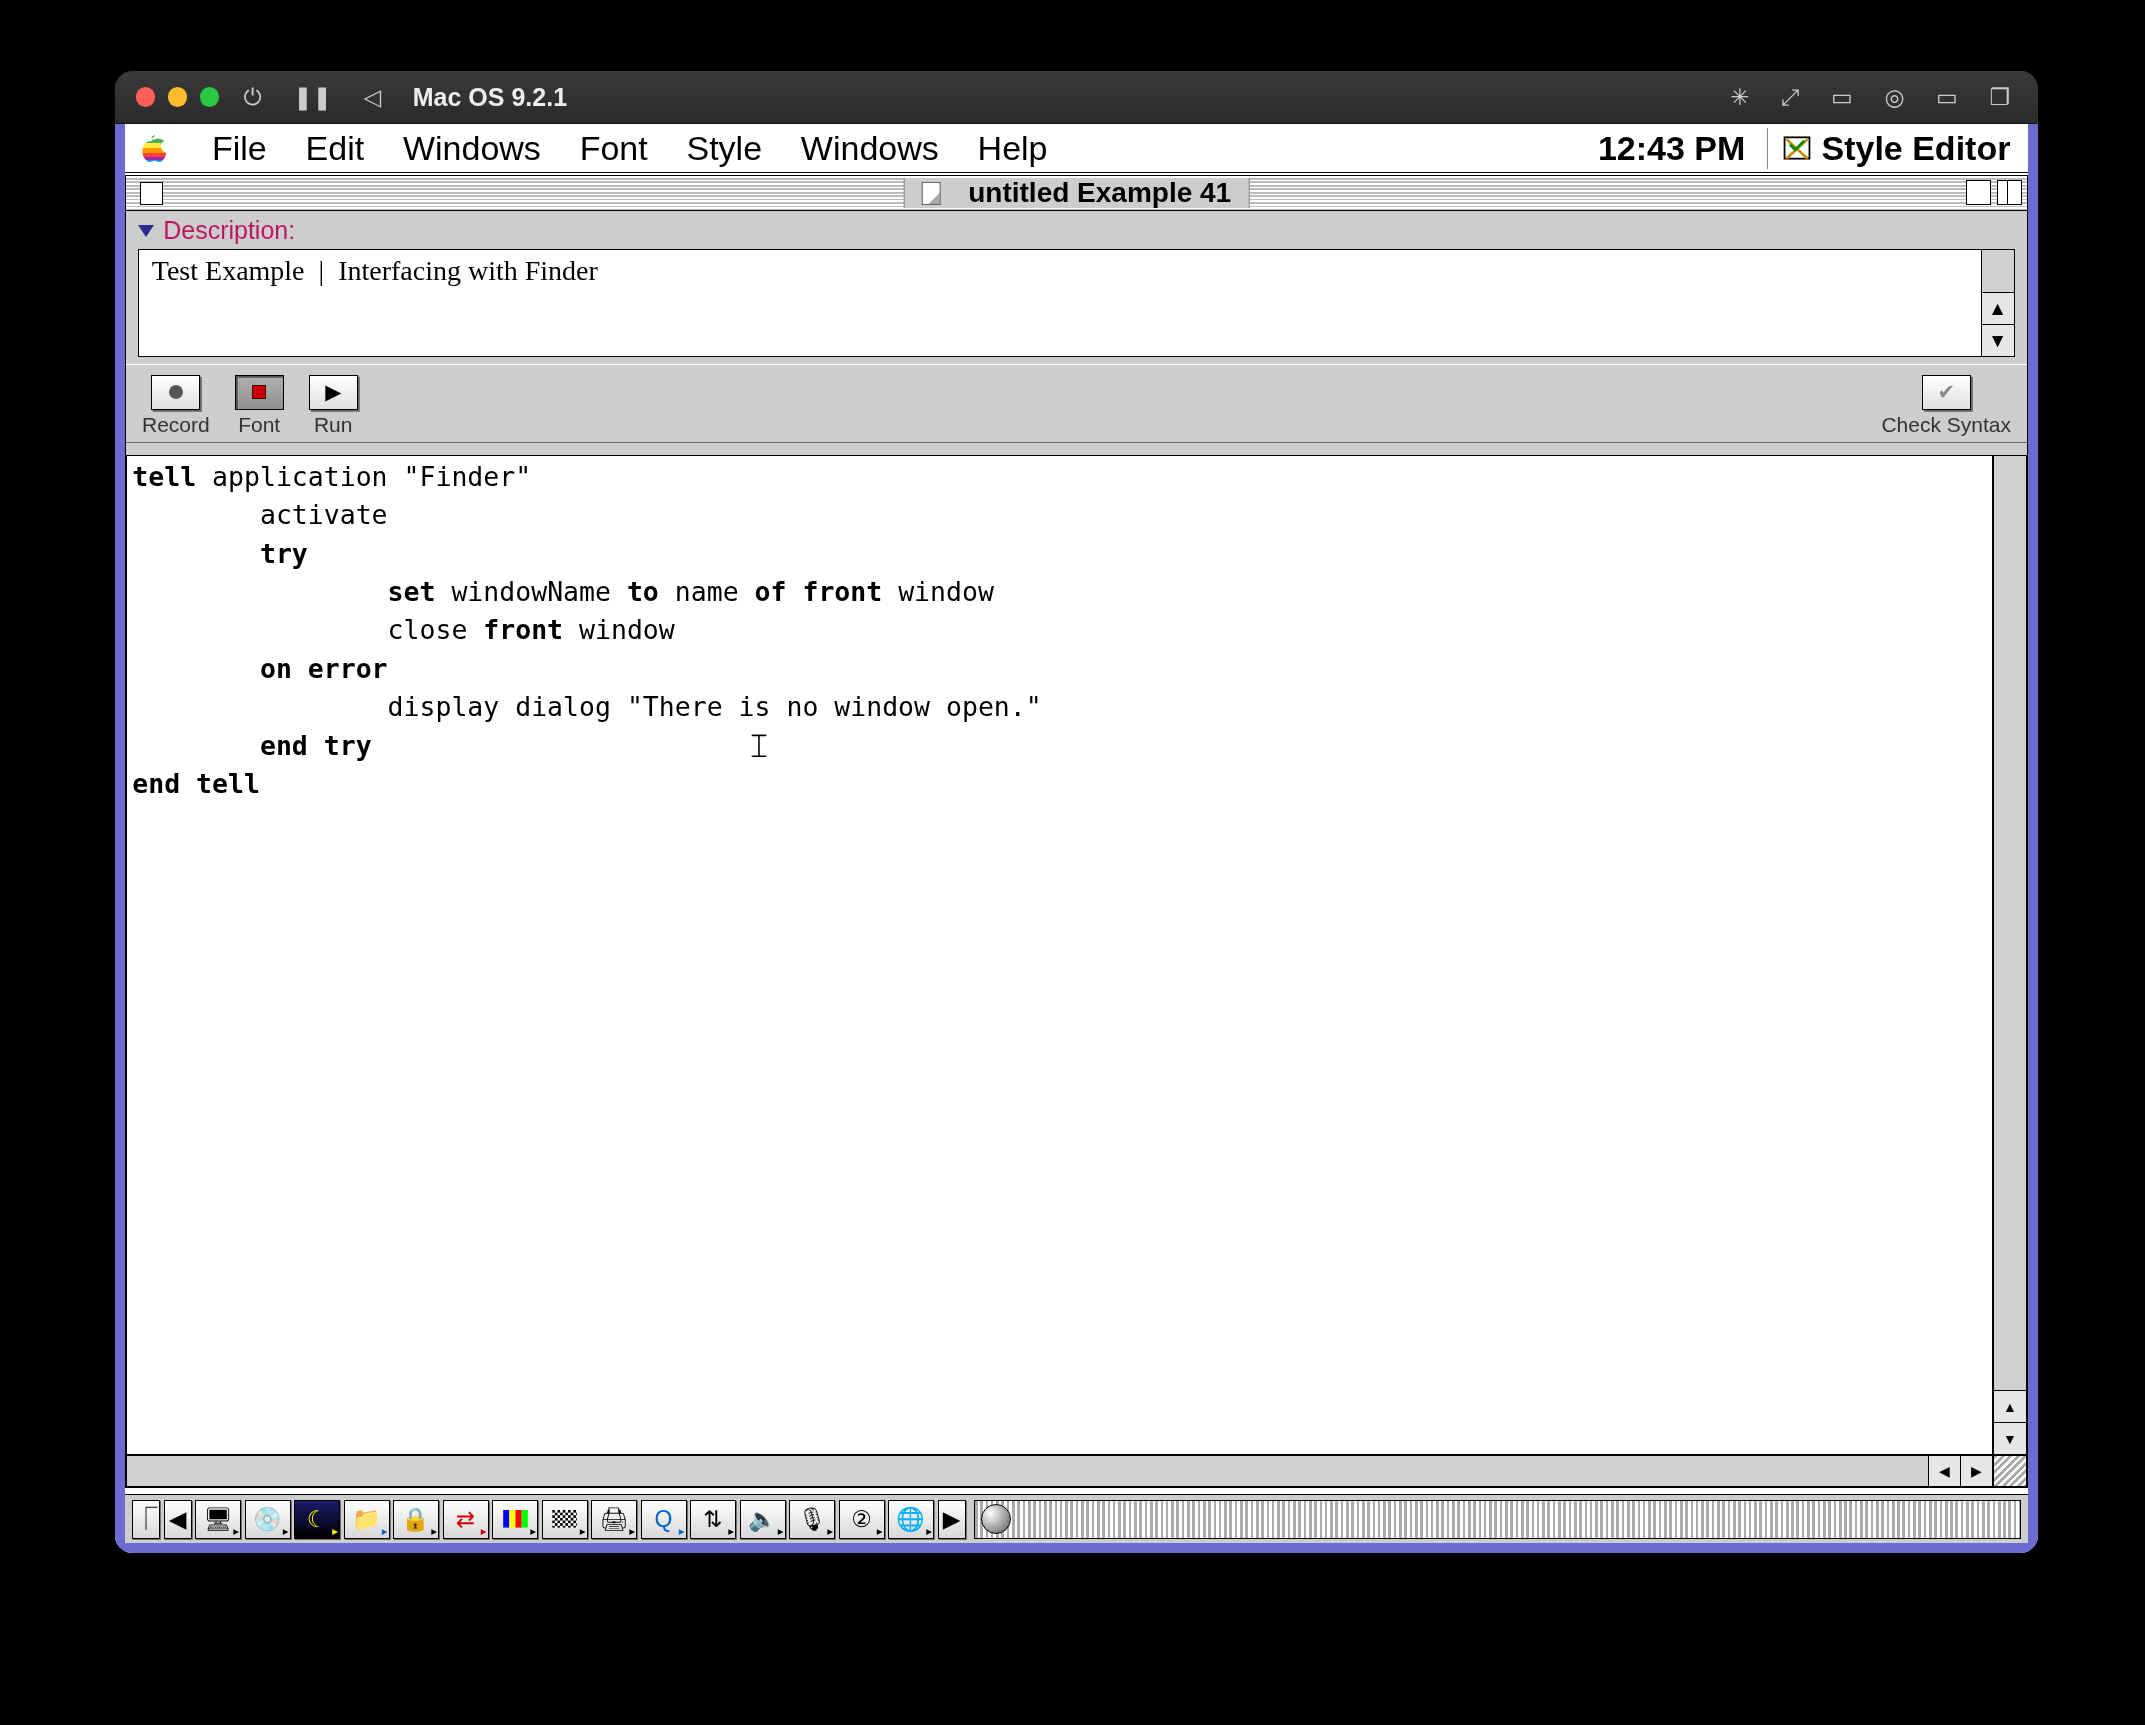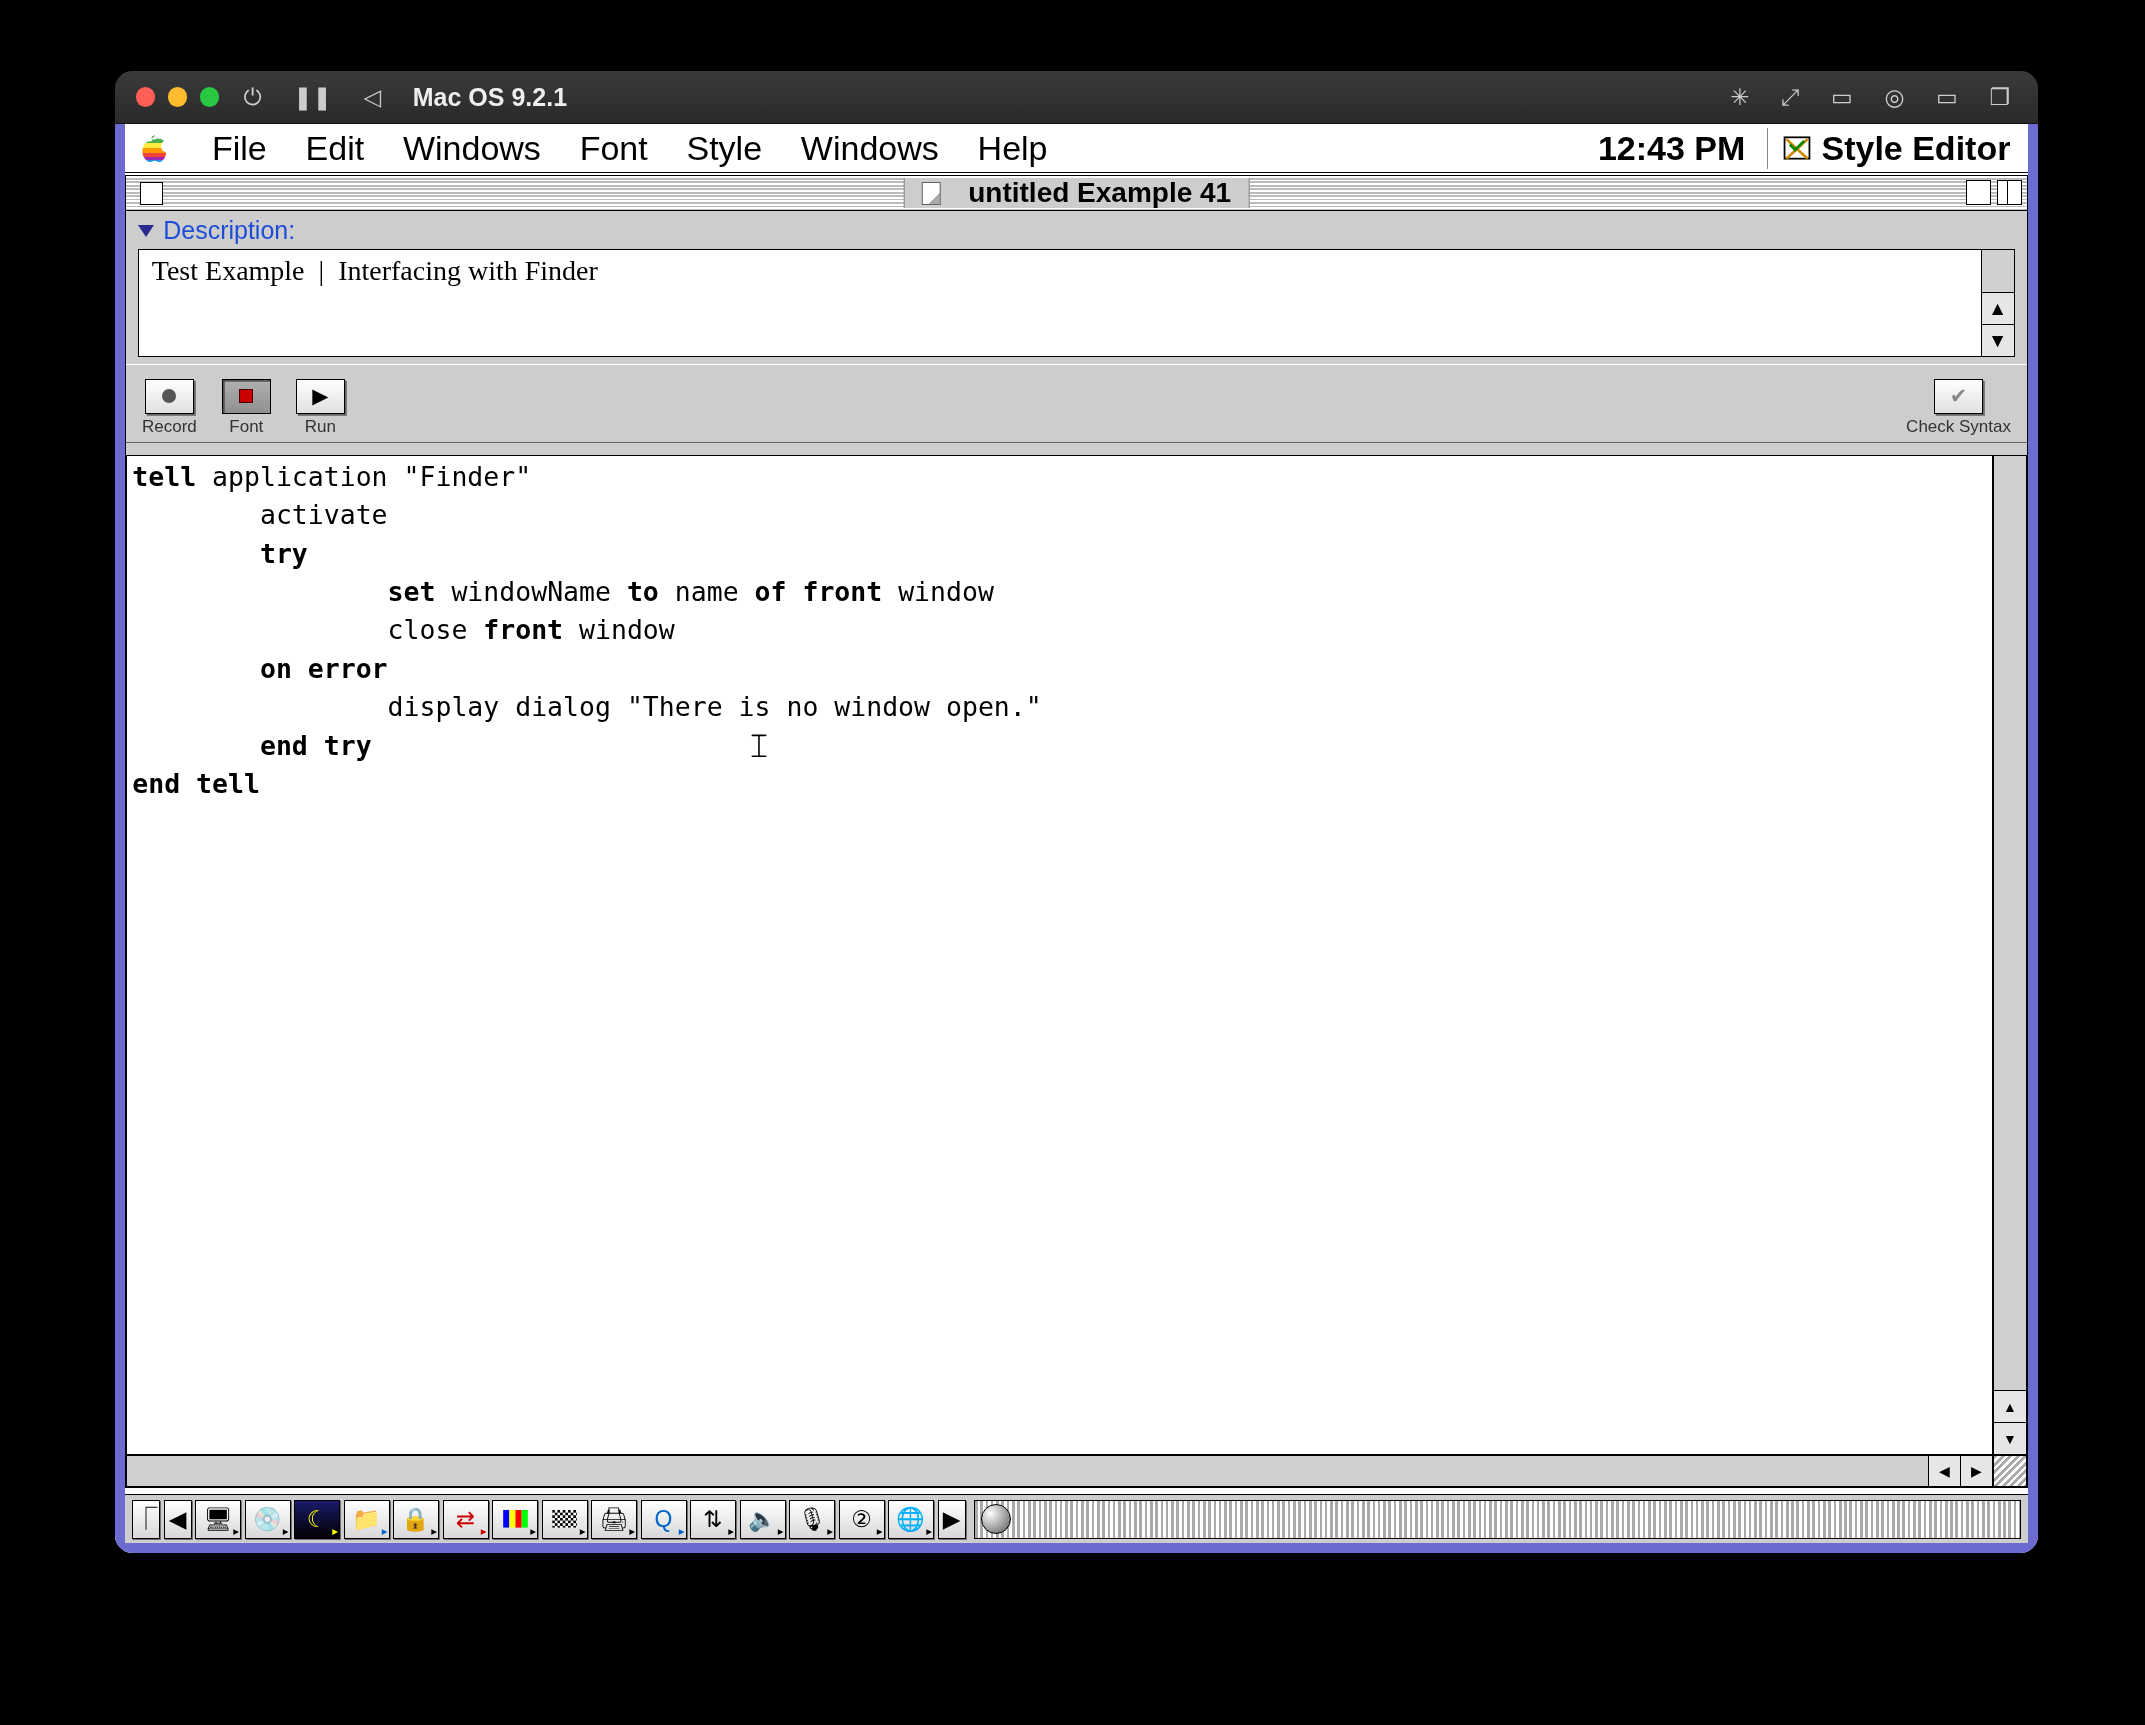--- a/index.html
+++ b/index.html
@@ -141,21 +141,21 @@
   .doc-right-widgets .w.split::before {
     content:''; position:absolute; left:8.8px; top:0; bottom:0; width:1.8px; background:#000;
   }
 
   
   .desc-section {
     padding: 5.3px 12.4px 7px 12.4px;
   }
   .desc-label {
     font-size: 25px;
-    color: #1d4ed8;
+    color: #be185d;
     margin-bottom: 3.5px;
     display: flex; align-items: center; gap: 8.8px;
   }
   .desc-label .tri {
     width: 0; height: 0;
     border-left: 8.8px solid transparent;
     border-right: 8.8px solid transparent;
     border-top: 12.4px solid #29298f;
   }
   .desc-box-wrap {
@@ -205,21 +205,21 @@
     border: 1.8px solid #000;
     background: linear-gradient(#fff,#e0e0e0);
     box-shadow: 1.8px 1.8px 0 #666;
     display: flex; align-items: center; justify-content: center;
     font-size: 21px;
   }
   .tool-btn.pressed {
     background: linear-gradient(#b0b0b0,#909090);
     box-shadow: inset 1.8px 1.8px 0 #555;
   }
-  .tool-label { font-size: 17px; color: #333; }
+  .tool-label { font-size: 21px; color: #333; }
   .toolbar-spacer { flex: 1; }
 
   
   .script-wrap {
     position: absolute;
     left: 0; right: 34px;
     top: 279px; bottom: 32px;
     background: #fff;
     border: 1.8px solid #000;
     border-right-width: 1.8px;

